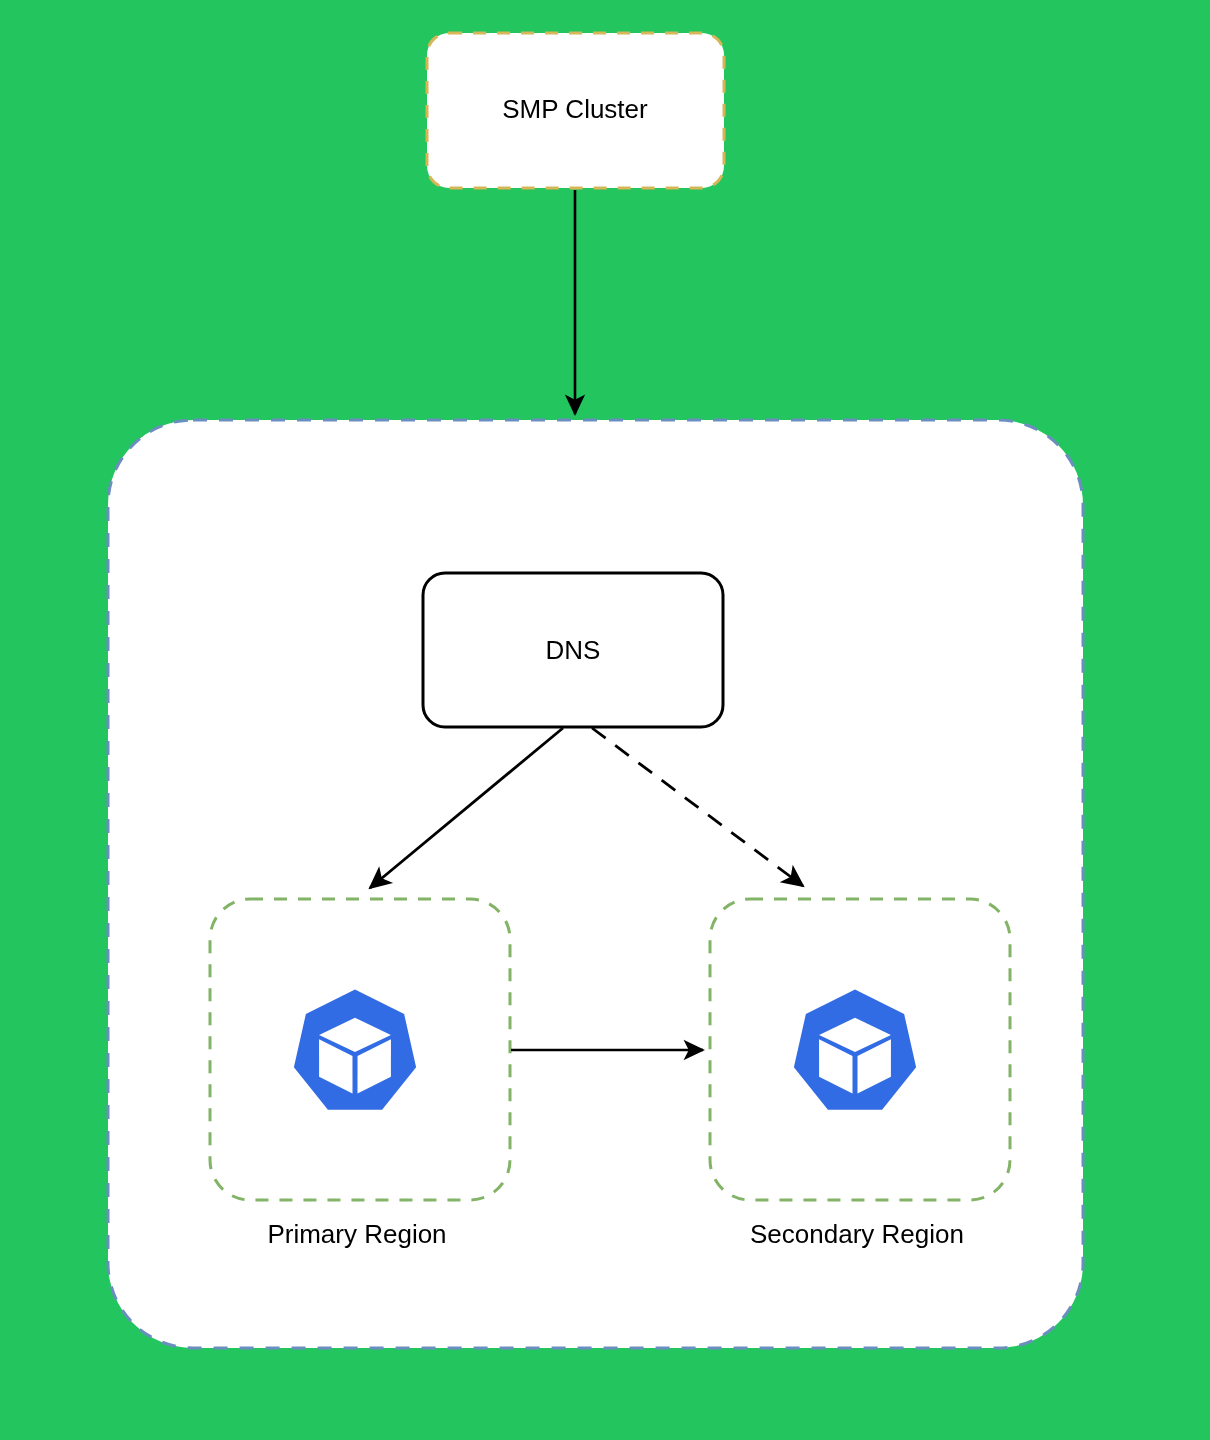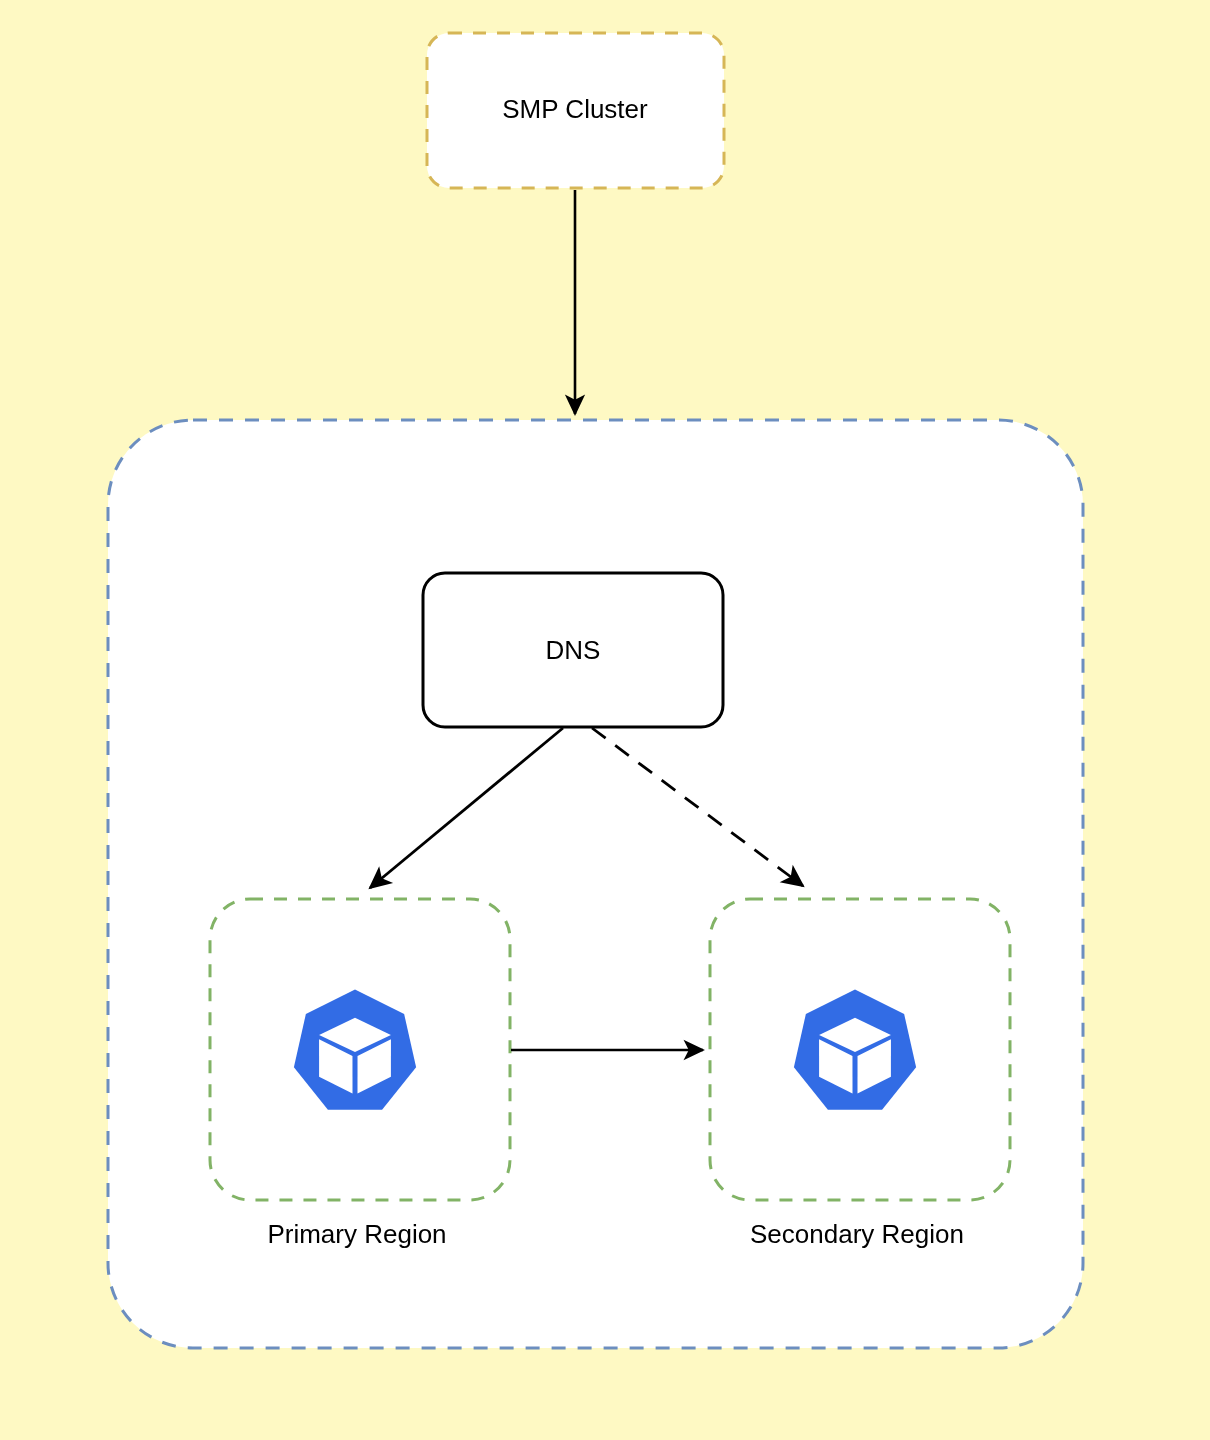--- a/index.html
+++ b/index.html
@@ -7,21 +7,21 @@
     padding: 0;
     background: #ffffff;
   }
   body {
     font-family: "Liberation Sans", sans-serif;
   }
   #canvas {
     position: relative;
     width: 1210px;
     height: 1440px;
-    background: #fef9c3;
+    background: #22c55e;
     overflow: hidden;
   }
   #diagram-svg {
     position: absolute;
     left: 0;
     top: 0;
     width: 1210px;
     height: 1440px;
   }
   .node-label {

